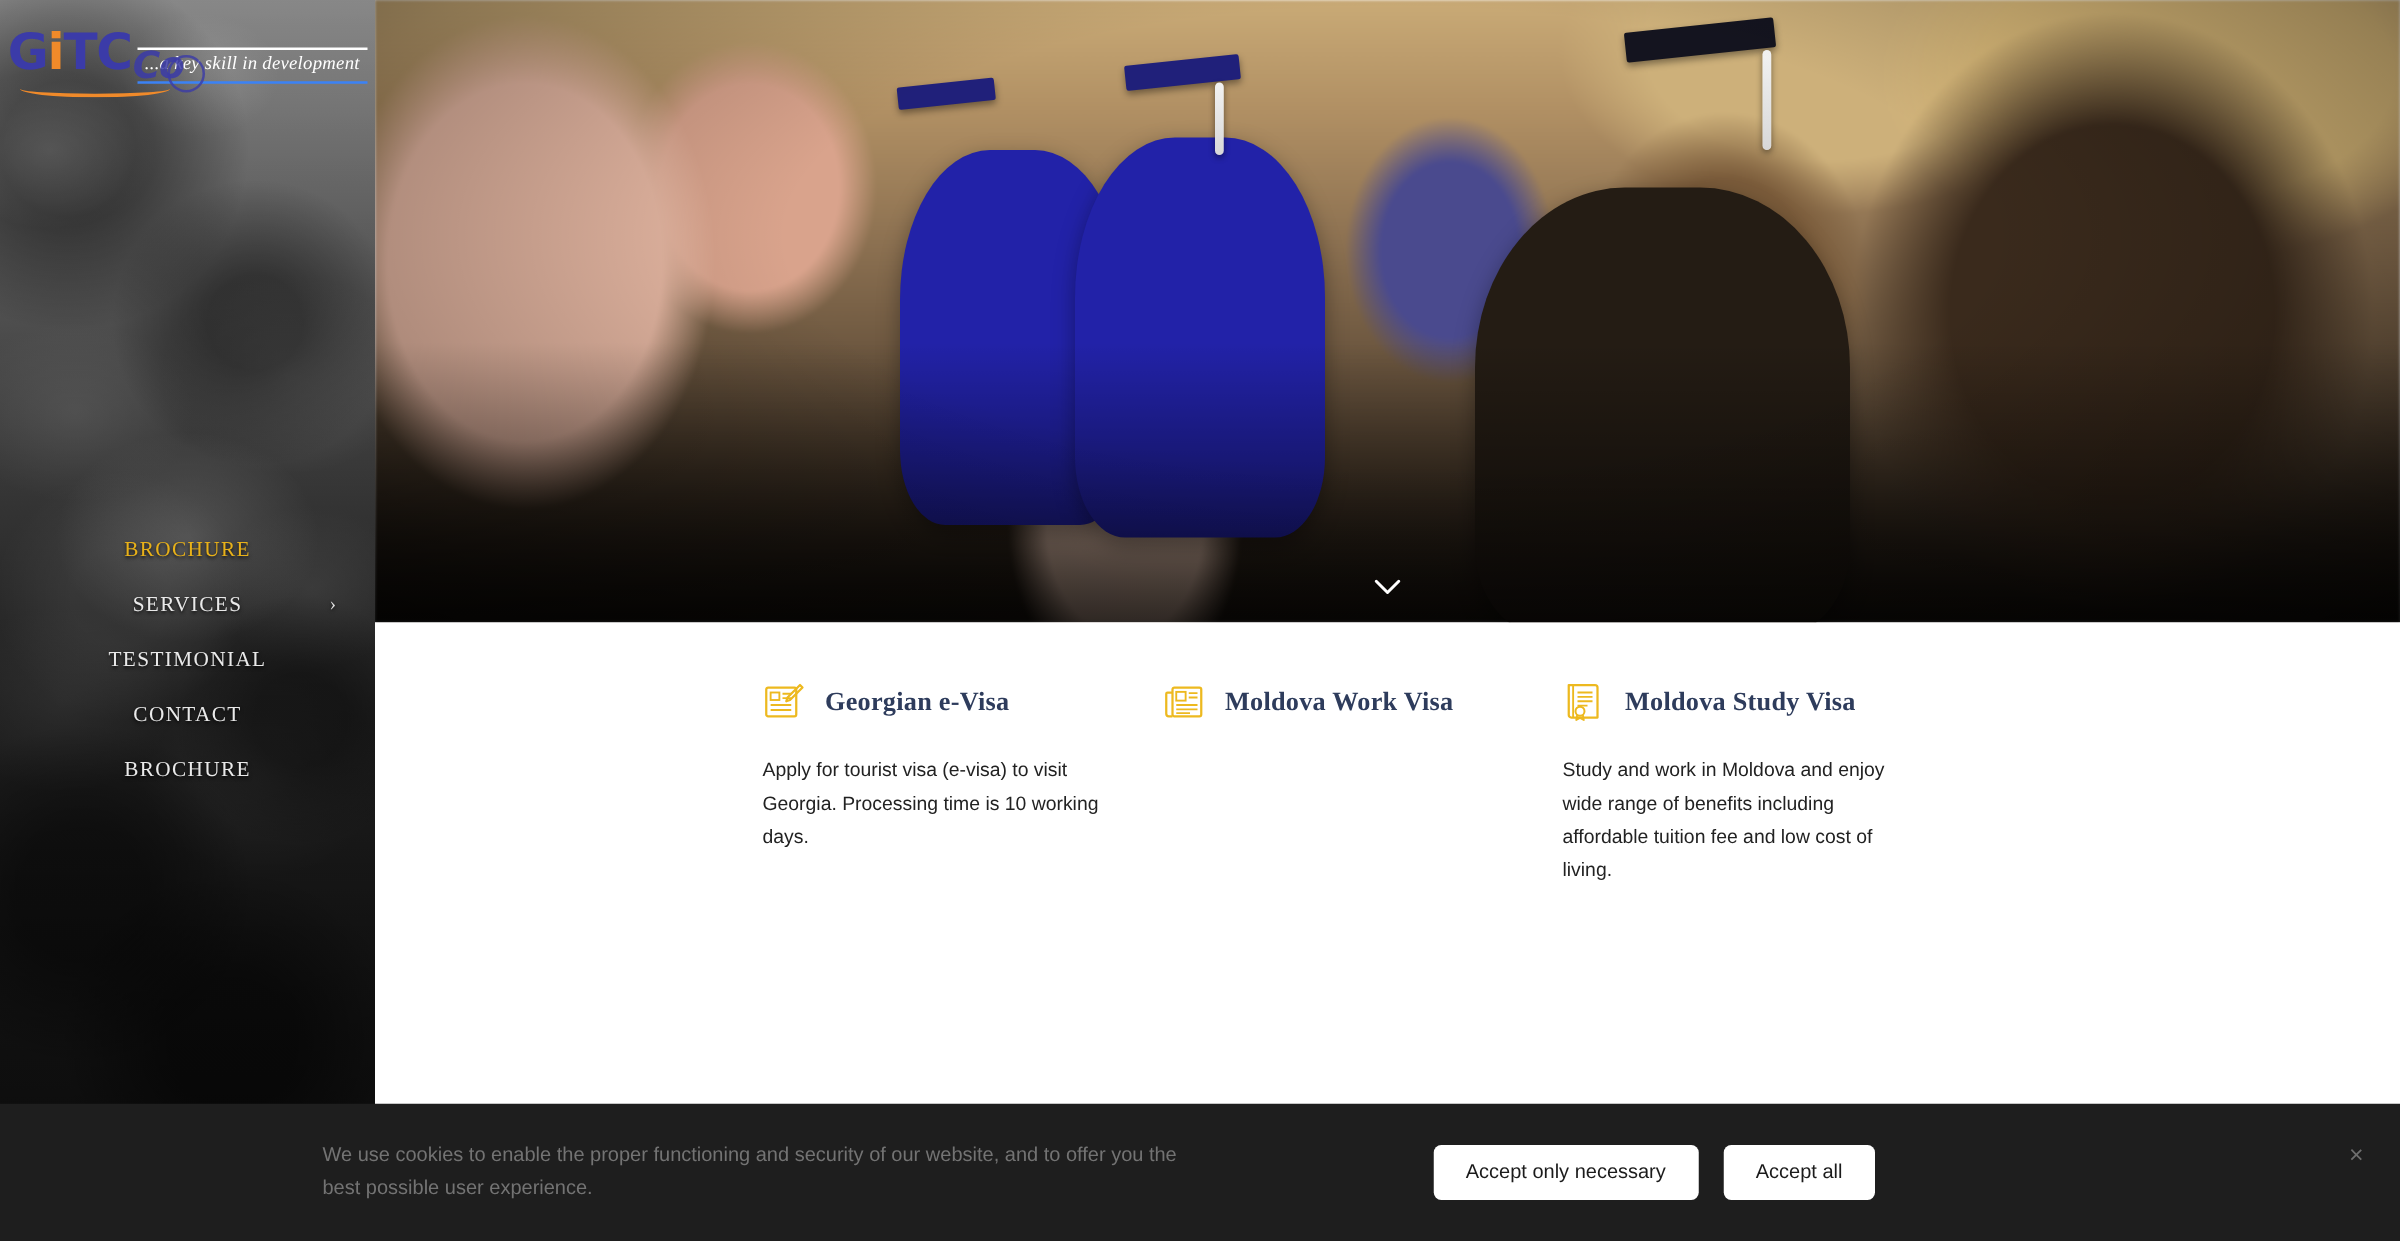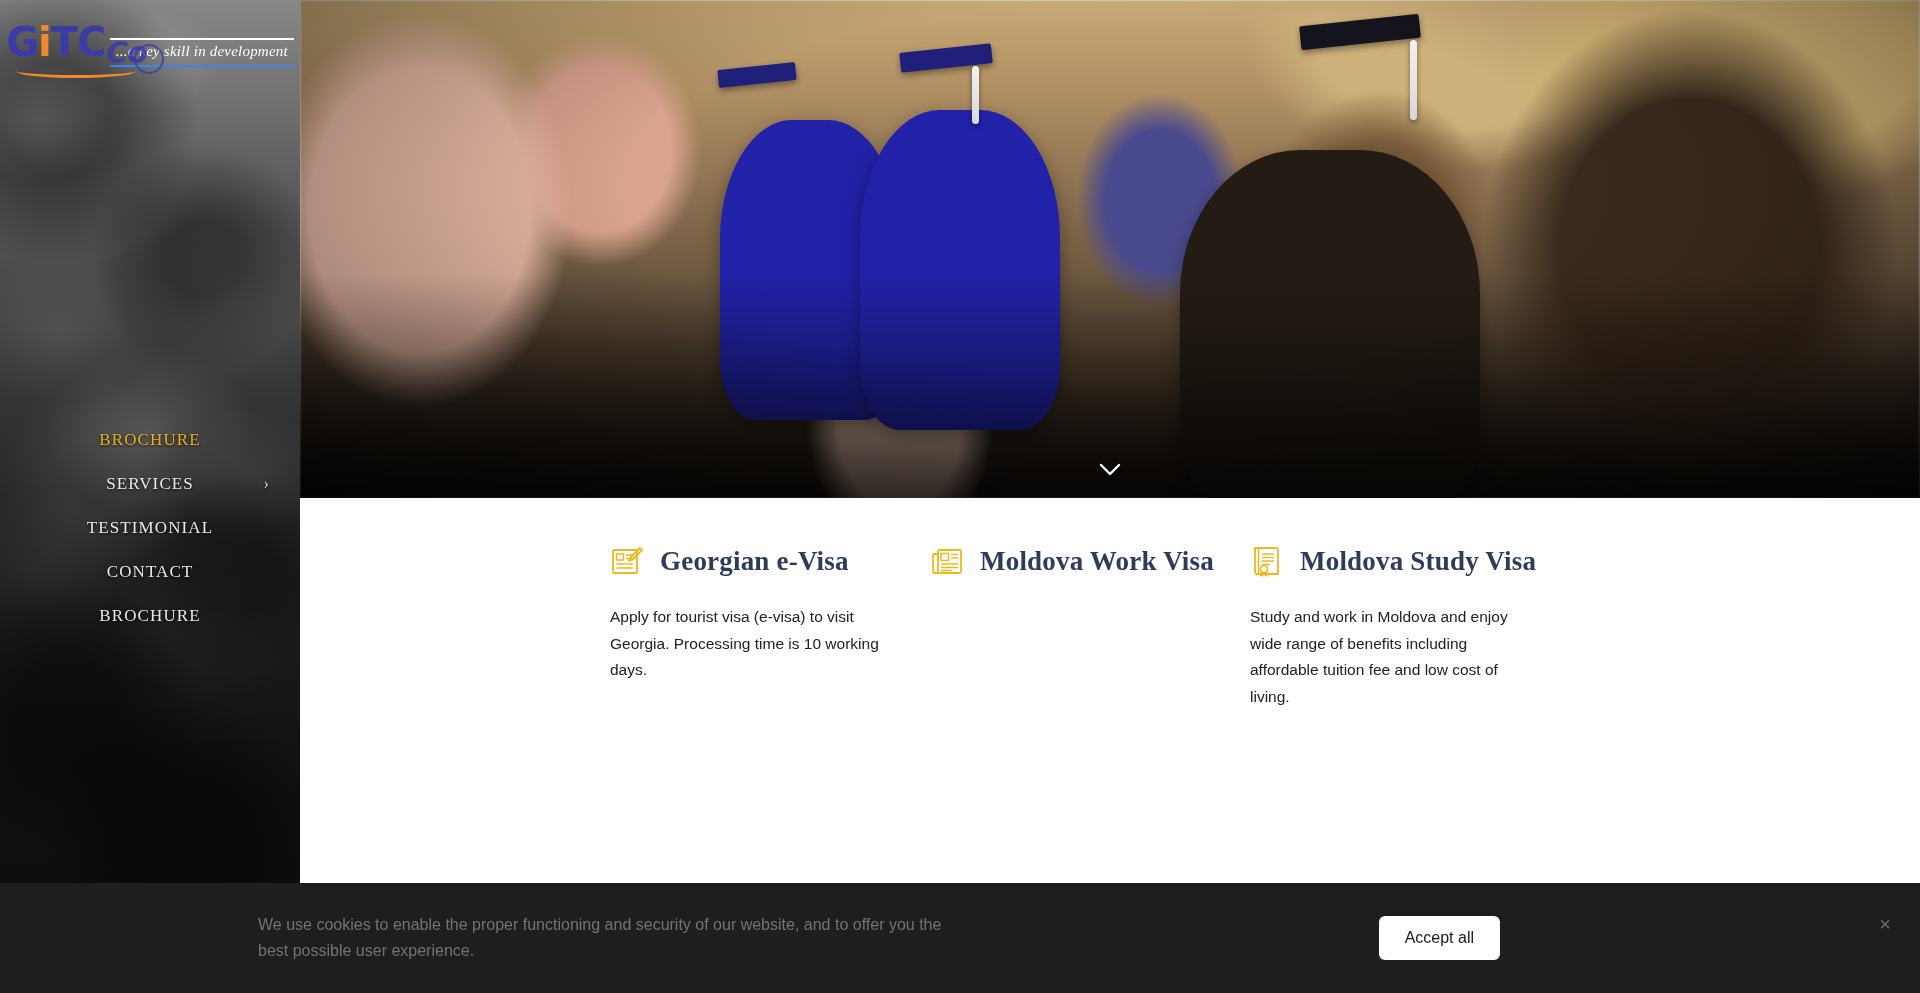--- a/index.html
+++ b/index.html
@@ -187,21 +187,21 @@
     width:1000px;
     gap:0;
   }
   .service-card{ width:320px; padding-right:30px; }
   .service-head{
     display:flex; align-items:center; gap:16px; margin-bottom:26px;
   }
   .service-icon{ width:34px; height:34px; flex:0 0 34px; }
   .service-title{
     font-family:"Liberation Serif", serif;
-    font-weight:bold; font-size:27px; color:#2e3c5c;
+    font-weight:bold; font-size:21px; color:#2e3c5c;
     letter-spacing:.2px;
   }
   .service-text{
     font-family:"Liberation Sans", sans-serif;
     font-size:15.5px; line-height:1.72; color:#222222;
   }
 
   
   #cookie-banner{
     position:absolute; left:0; bottom:0; width:1920px; height:110px;
@@ -328,16 +328,17 @@
           <div class="service-title">Moldova Study Visa</div>
         </div>
         <p class="service-text">Study and work in Moldova and enjoy wide range of benefits including affordable tuition fee and low cost of living.</p>
       </div>
     </div>
 </main>
 
 <div id="cookie-banner">
   <p id="cookie-text">We use cookies to enable the proper functioning and security of our website, and to offer you the best possible user experience.</p>
   <div id="cookie-actions">
+    <button class="cookie-btn">Accept only necessary</button>
     <button class="cookie-btn">Accept all</button>
   </div>
   <div id="cookie-close">×</div>
 </div>
 
 </body></html>

